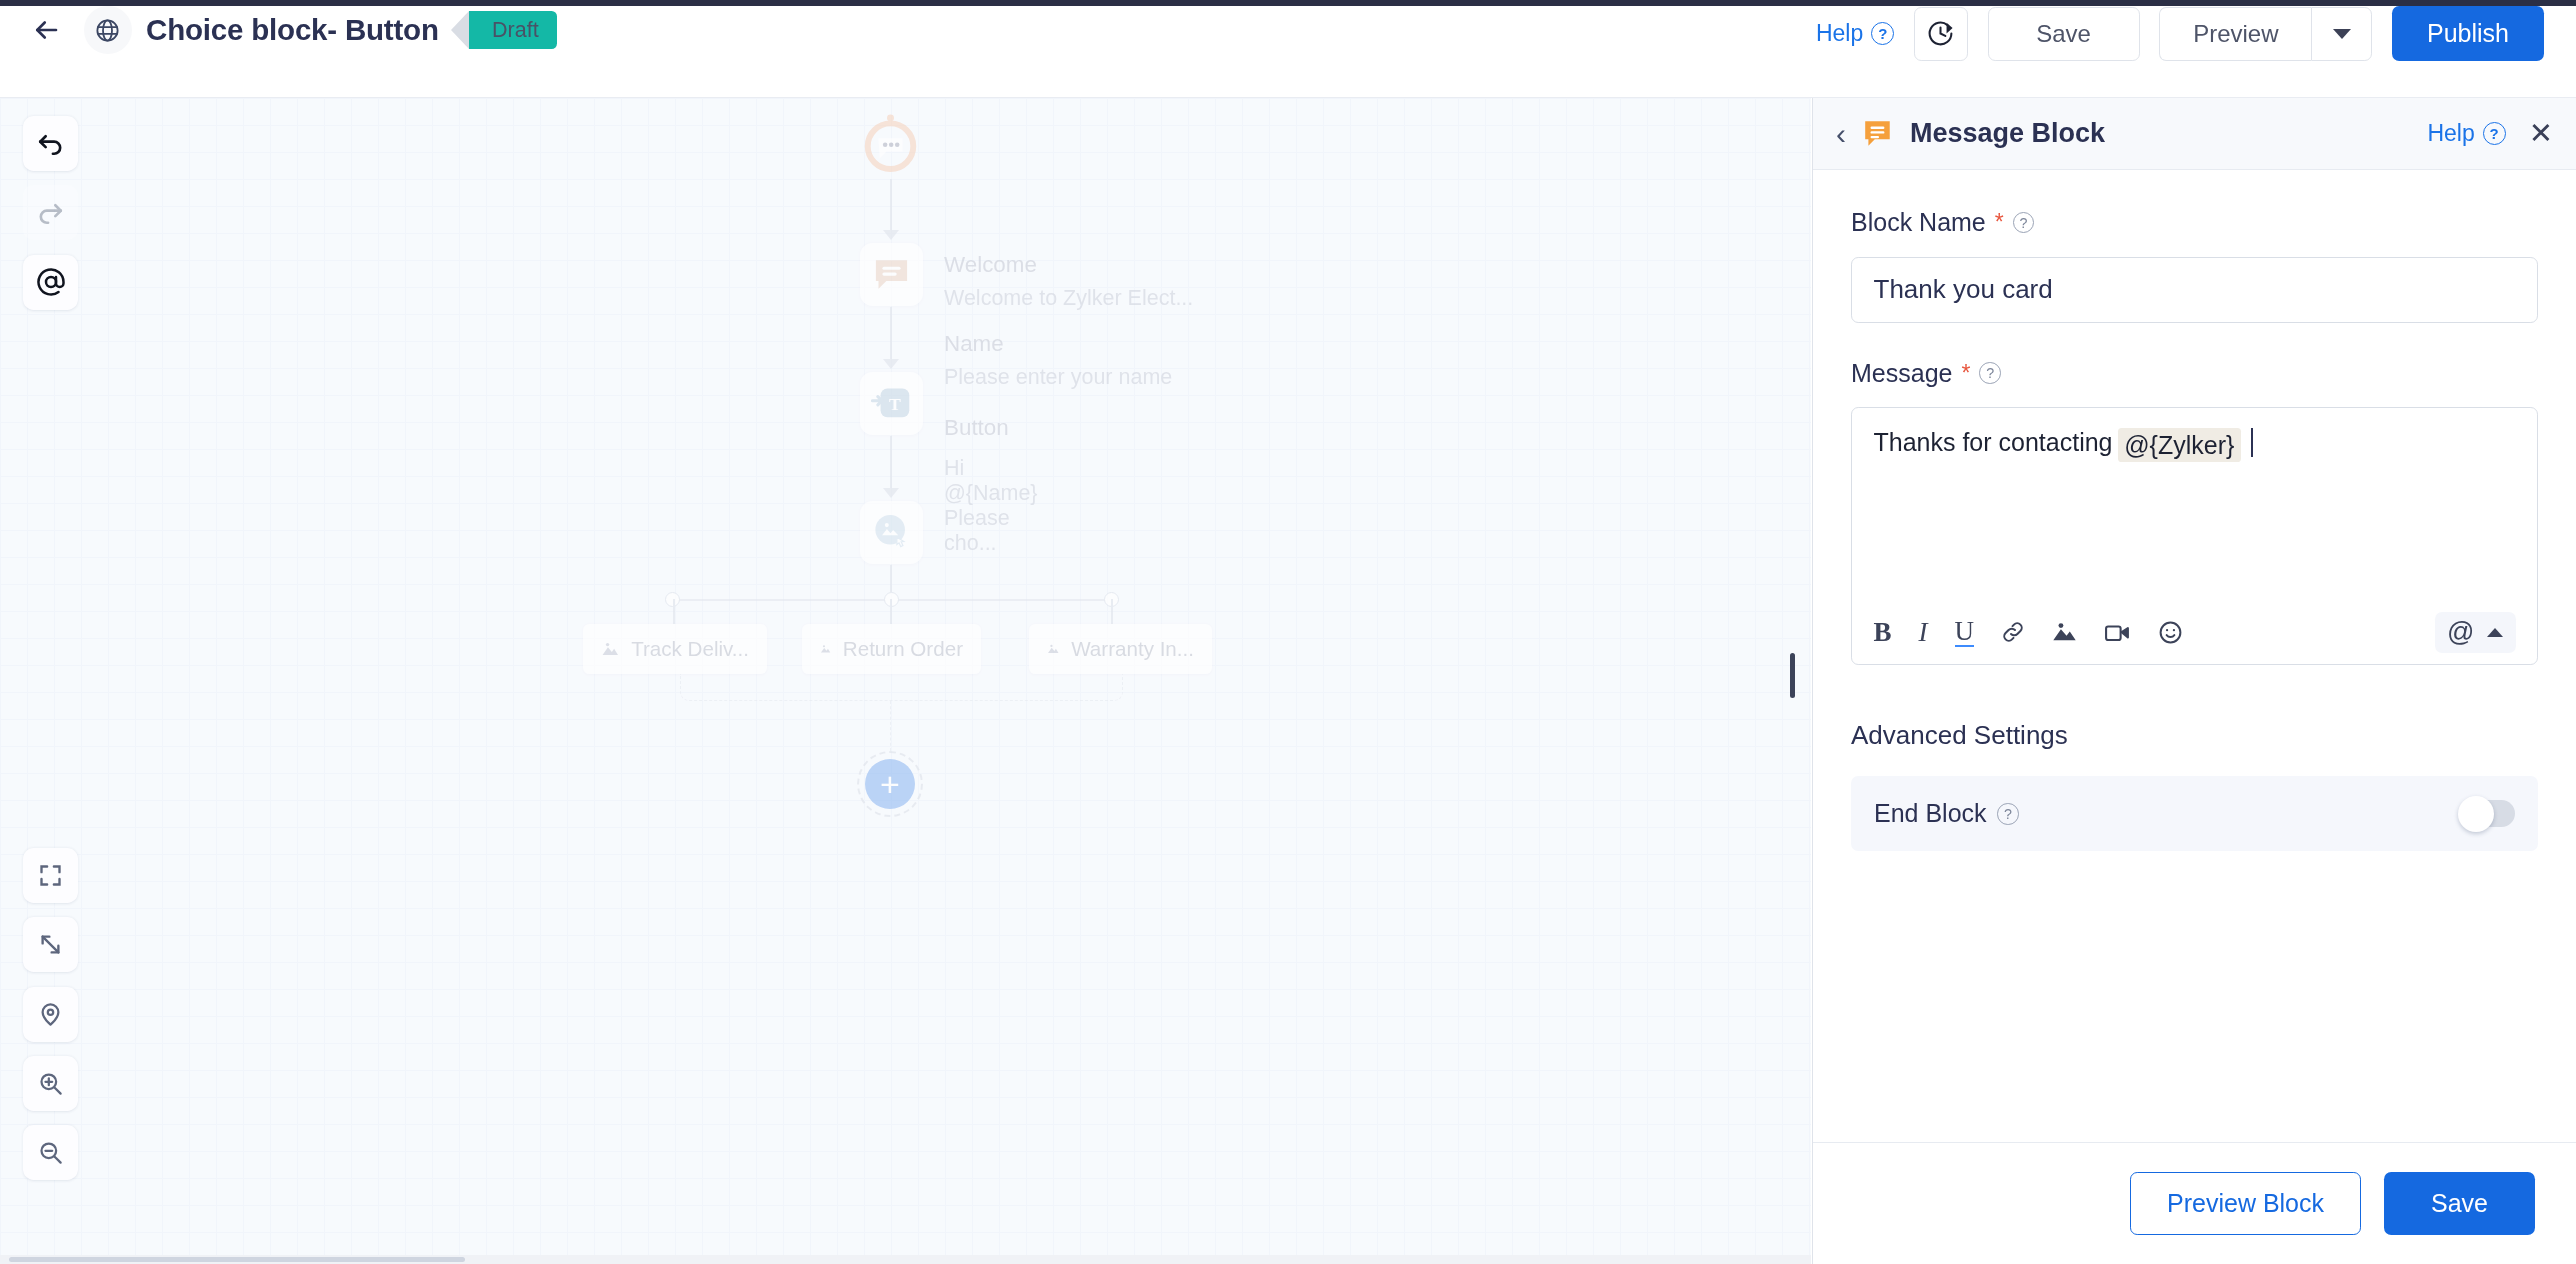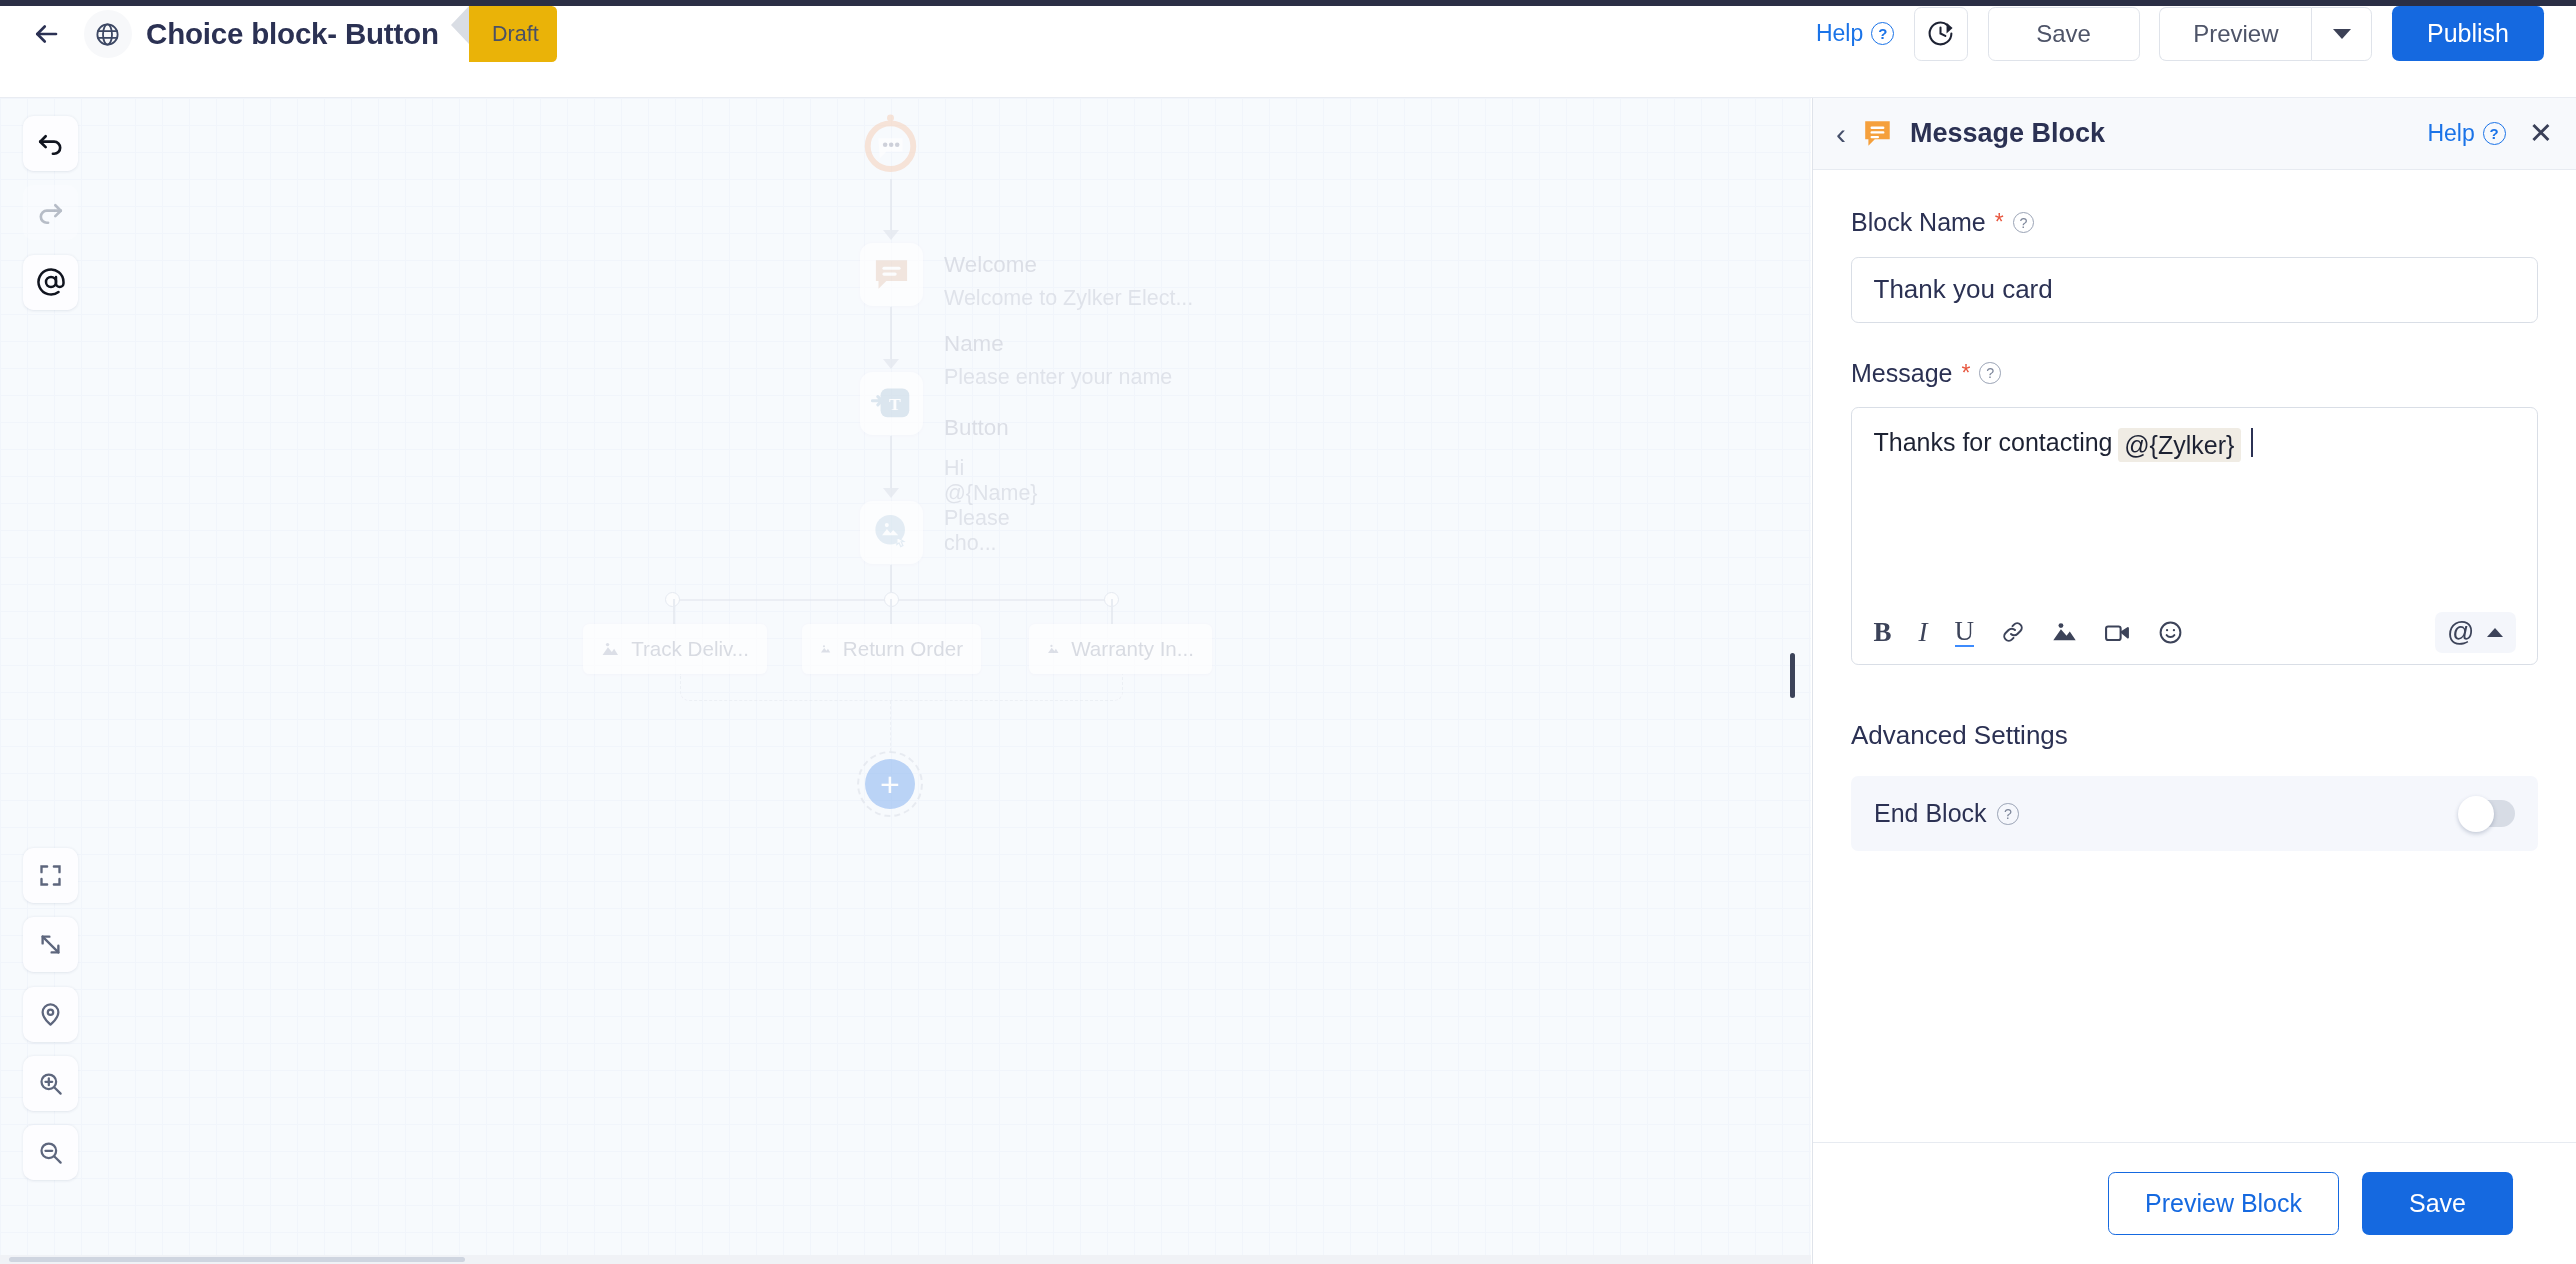--- a/index.html
+++ b/index.html
@@ -22,22 +22,22 @@
   .back-btn {
     width:48px; height:48px; display:flex; align-items:center; justify-content:center;
     cursor:pointer; color:#2b3153;
   }
   .globe-wrap {
     width:48px; height:48px; border-radius:50%; background:#f7f8fa;
     display:flex; align-items:center; justify-content:center; color:#3c4763;
   }
   .doc-title { font-size:29.5px; font-weight:700; color:#2b3153; letter-spacing:-0.2px; }
   .draft-badge {
-    position:relative; margin-left:16px; height:56px; padding:0 18px 0 23px;
-    background:#eab308; color:#4a5166; font-size:21.5px;
+    position:relative; margin-left:16px; height:38px; padding:0 18px 0 23px;
+    background:#14b8a6; color:#4a5166; font-size:21.5px;
     display:flex; align-items:center; border-radius:0 5.4px 5.4px 0;
   }
   .draft-badge::before {
     content:""; position:absolute; left:-18px; top:0;
     border-top:19.7px solid transparent; border-bottom:19.7px solid transparent;
     border-right:18px solid #d9dde4;
   }
   .tb-right { margin-left:auto; display:flex; align-items:center; gap:19.7px; padding-right:32px; }
   .help-link { display:flex; align-items:center; gap:8px; color:#1a73e8; font-size:23px; cursor:pointer; }
   .circ-q {
@@ -196,21 +196,21 @@
     margin-left:auto; width:55px; height:27px; border-radius:13.4px; background:#d7dce5;
     position:relative; cursor:pointer;
   }
   .toggle .knob {
     position:absolute; left:-1.8px; top:-4.5px; width:36px; height:36px; border-radius:50%;
     background:#fff; box-shadow:0 1.8px 4.5px rgba(40,60,100,0.25);
   }
 
   .panel-foot {
     height:122px; border-top:0.9px solid #e7ebf1; display:flex; align-items:center;
-    justify-content:flex-end; gap:23px; padding-right:63px; background:#fff;
+    justify-content:flex-end; gap:23px; padding-right:41px; background:#fff;
   }
   .btn-ghost-blue {
     height:63px; padding:0 36px; border:0.9px solid #1569e0; border-radius:7.2px;
     background:#fff; color:#1569e0; font-size:25px; display:flex; align-items:center; cursor:pointer;
     font-family:"Liberation Sans", sans-serif;
   }
   .btn-save-blue {
     height:63px; padding:0 47px; border:none; border-radius:7.2px;
     background:#1569e0; color:#fff; font-size:25px; display:flex; align-items:center; cursor:pointer;
     font-family:"Liberation Sans", sans-serif;

